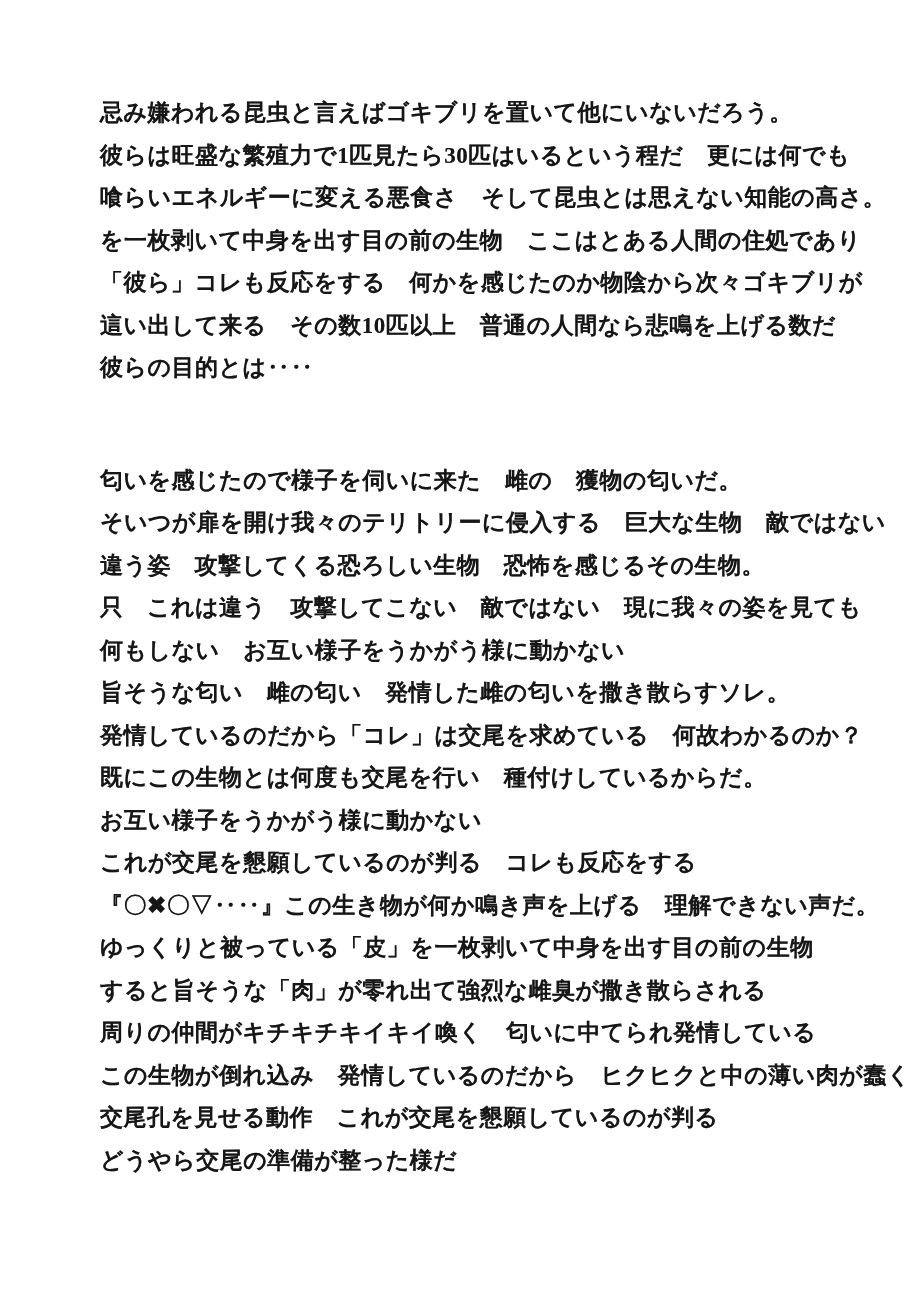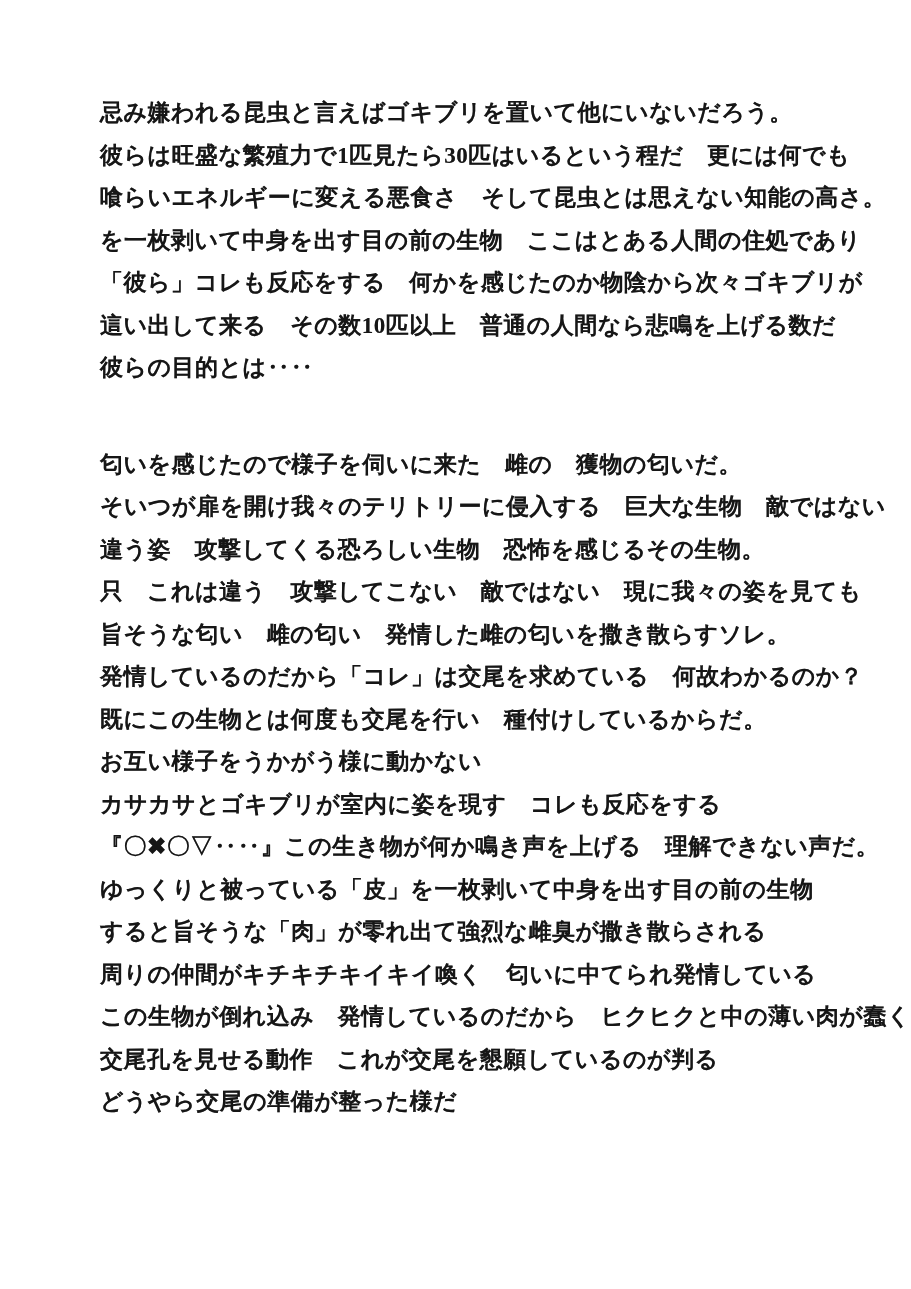--- a/index.html
+++ b/index.html
@@ -17,21 +17,21 @@
     box-sizing: border-box;
     width: 911px;
     height: 1289px;
     padding: 92px 20px 0 100px;
     background: #ffffff;
   }
   .paragraph {
     margin: 0;
   }
   .paragraph + .paragraph {
-    margin-top: 54px;
+    margin-top: 70px;
   }
   .line {
     font-size: 23px;
     line-height: 42.5px;
     font-weight: bold;
     color: #161616;
     white-space: nowrap;
     letter-spacing: 0.5px;
     
     text-shadow: 0 0 0.4px rgba(40,40,40,0.55);
@@ -50,25 +50,26 @@
     <div class="line">「彼ら」コレも反応をする　何かを感じたのか物陰から次々ゴキブリが</div>
     <div class="line">這い出して来る　その数10匹以上　普通の人間なら悲鳴を上げる数だ</div>
     <div class="line">彼らの目的とは‥‥</div>
   </div>
 
   <div class="paragraph">
     <div class="line">匂いを感じたので様子を伺いに来た　雌の　獲物の匂いだ。</div>
     <div class="line">そいつが扉を開け我々のテリトリーに侵入する　巨大な生物　敵ではない</div>
     <div class="line">違う姿　攻撃してくる恐ろしい生物　恐怖を感じるその生物。</div>
     <div class="line">只　これは違う　攻撃してこない　敵ではない　現に我々の姿を見ても</div>
+    <div class="line">何もしない　お互い様子をうかがう様に動かない</div>
     <div class="line">旨そうな匂い　雌の匂い　発情した雌の匂いを撒き散らすソレ。</div>
     <div class="line">発情しているのだから「コレ」は交尾を求めている　何故わかるのか？</div>
     <div class="line">既にこの生物とは何度も交尾を行い　種付けしているからだ。</div>
     <div class="line">お互い様子をうかがう様に動かない</div>
-    <div class="line">カサカサとゴキブリが室内に姿を現す　コレも反応をする</div>
+    <div class="line">これが交尾を懇願しているのが判る　コレも反応をする</div>
     <div class="line">『〇✖〇▽‥‥』この生き物が何か鳴き声を上げる　理解できない声だ。</div>
     <div class="line">ゆっくりと被っている「皮」を一枚剥いて中身を出す目の前の生物</div>
     <div class="line">すると旨そうな「肉」が零れ出て強烈な雌臭が撒き散らされる</div>
     <div class="line">周りの仲間がキチキチキイキイ喚く　匂いに中てられ発情している</div>
     <div class="line">この生物が倒れ込み　発情しているのだから　ヒクヒクと中の薄い肉が蠢く</div>
     <div class="line">交尾孔を見せる動作　これが交尾を懇願しているのが判る</div>
     <div class="line">どうやら交尾の準備が整った様だ</div>
   </div>
 
 </div>

